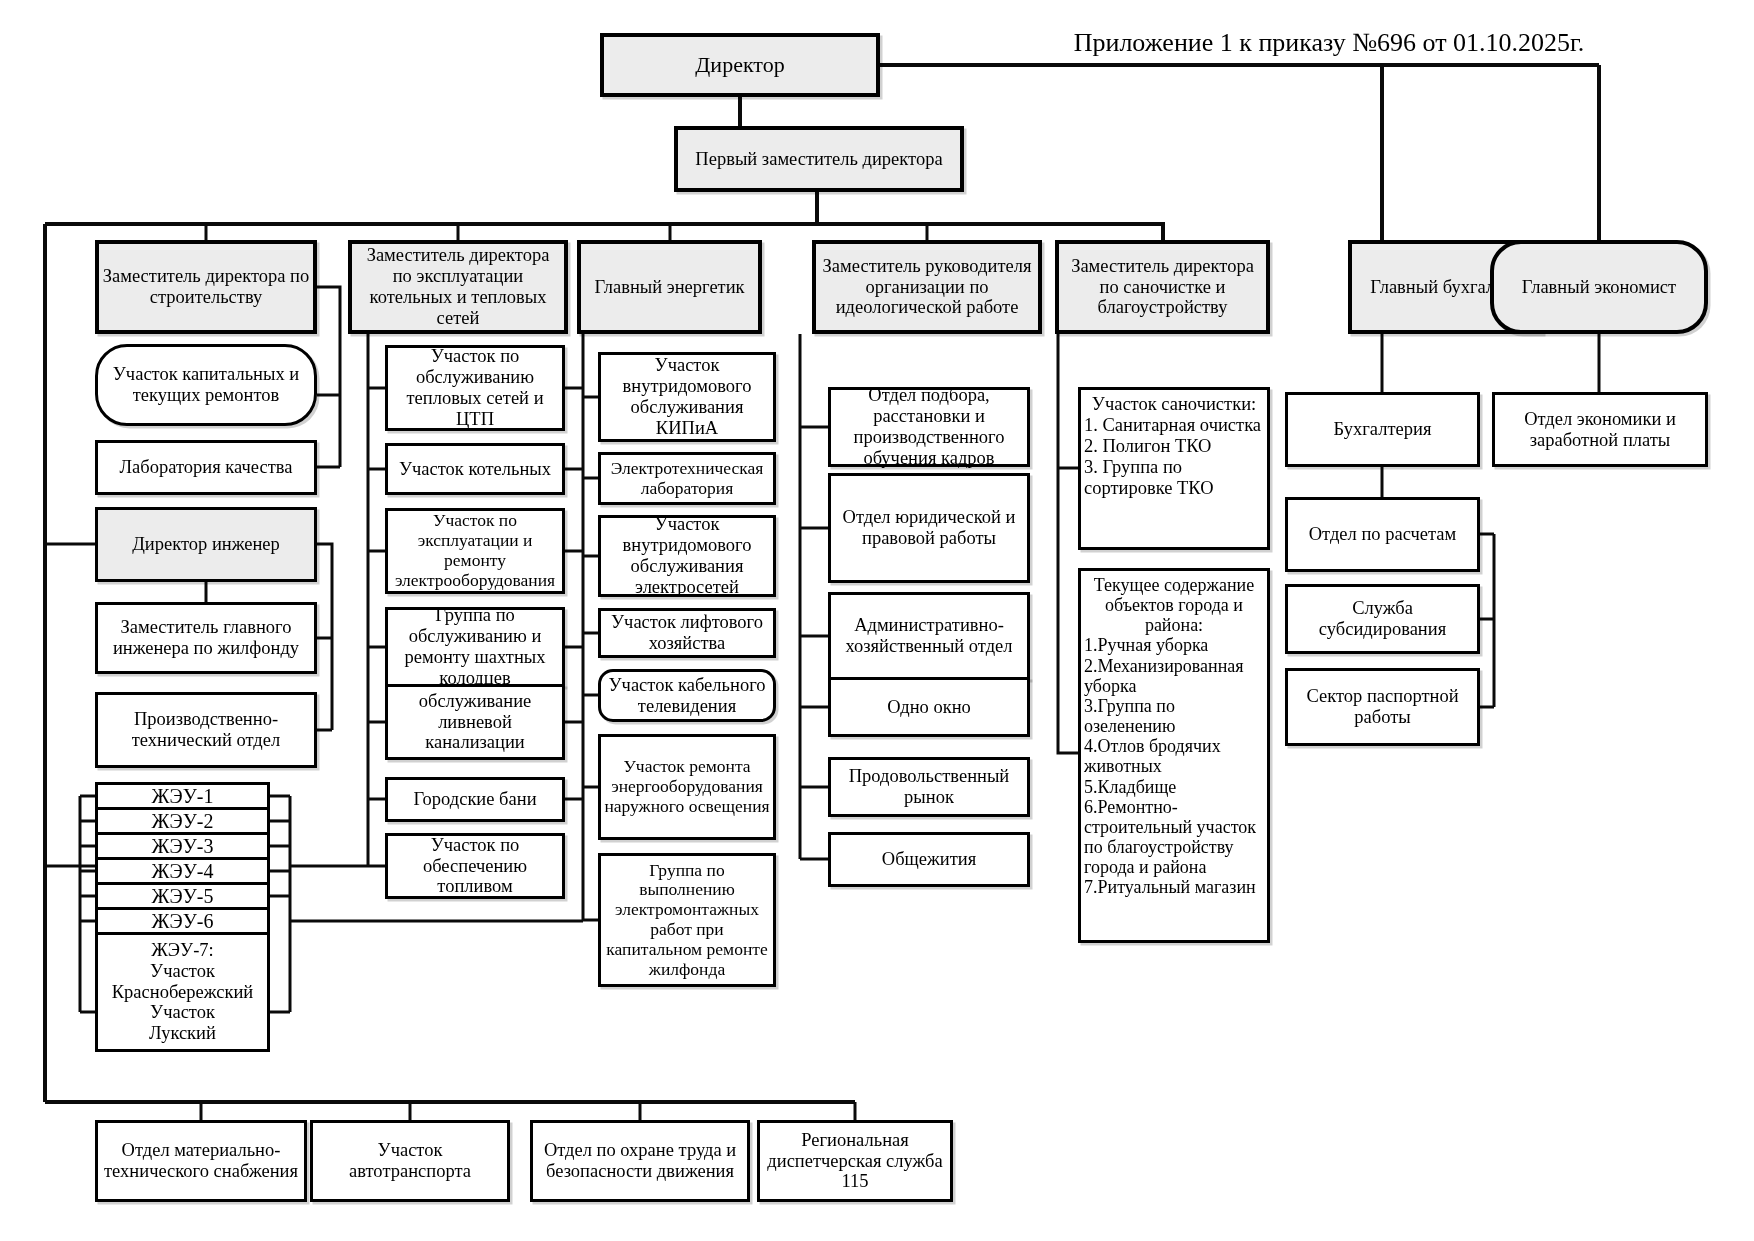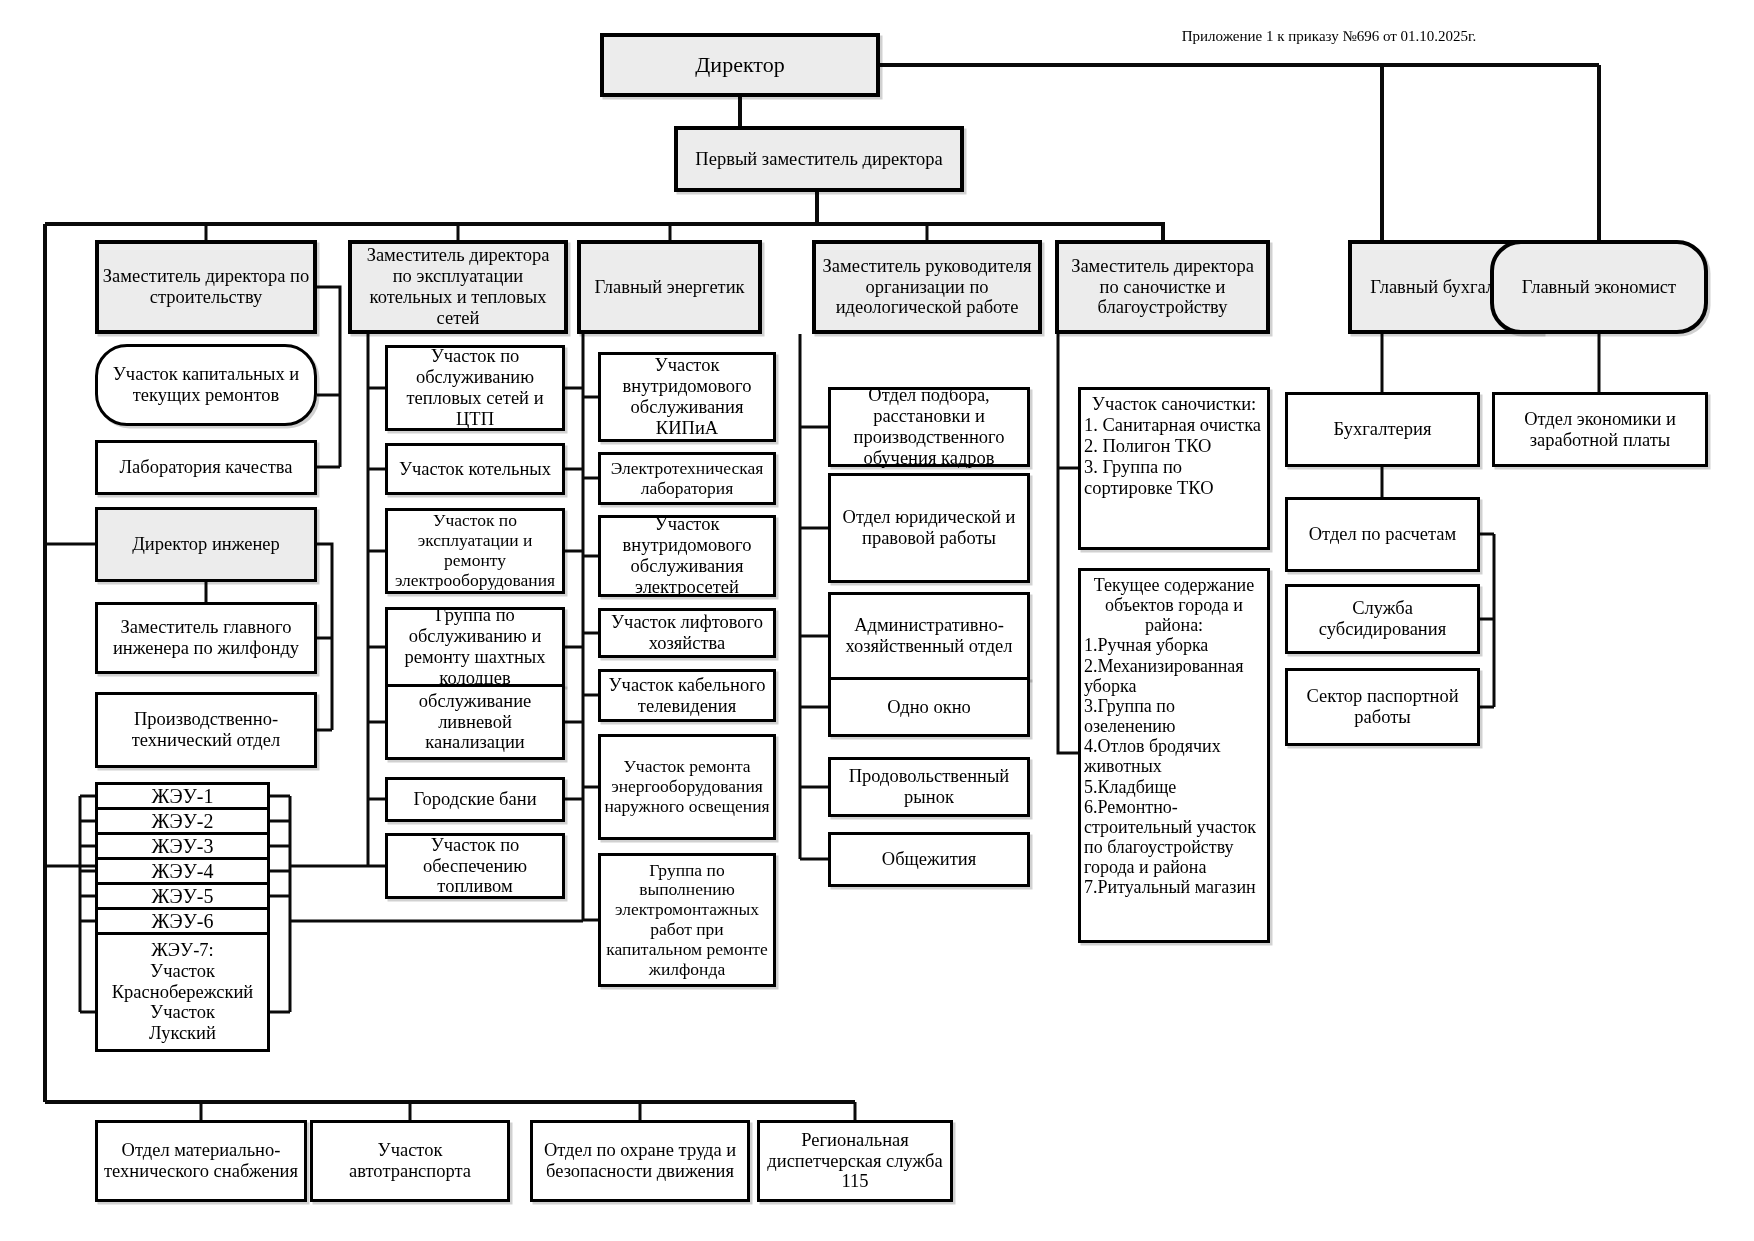--- a/index.html
+++ b/index.html
@@ -15,21 +15,21 @@
     font-size:18.5px;line-height:1.13;padding:1px 3px;
     box-shadow:2.5px 2.5px 0 rgba(0,0,0,.18);
   }
   .hdr{border-width:4px;background:#ececec;}
   .shaded{background:#ececec;}
   .pre{white-space:pre-line;}
   .big{font-size:22px;}
   .listbox{display:block;text-align:center;padding-top:4px;}
   .listbox .li{text-align:left;}
   #c5b{font-size:18px;line-height:1.12;}
-  #annotation{position:absolute;left:950px;top:28px;width:758px;font-size:15px;text-align:center;}
+  #annotation{position:absolute;left:950px;top:28px;width:758px;font-size:26px;text-align:center;}
   
   #director{left:600px;top:33px;width:280px;height:64px;}
   #first_deputy{left:674px;top:126px;width:290px;height:66px;}
   #h1{left:95px;top:240px;width:222px;height:94px;}
   #h2{left:348px;top:240px;width:220px;height:94px;}
   #h3{left:577px;top:240px;width:185px;height:94px;}
   #h4{left:812px;top:240px;width:230px;height:94px;}
   #h5{left:1055px;top:240px;width:215px;height:94px;}
   #h6{left:1348px;top:240px;width:195px;height:94px;}
   #h7{left:1490px;top:240px;width:218px;height:94px;border-radius:31px;}
@@ -46,21 +46,21 @@
   #c2b{left:385px;top:443px;width:180px;height:52px;}
   #c2c{left:385px;top:508px;width:180px;height:86px;font-size:17.5px;}
   #c2d{left:385px;top:607px;width:180px;height:80px;}
   #c2e{left:385px;top:684px;width:180px;height:76px;}
   #c2f{left:385px;top:777px;width:180px;height:45px;}
   #c2g{left:385px;top:833px;width:180px;height:66px;}
   #c3a{left:598px;top:352px;width:178px;height:90px;}
   #c3b{left:598px;top:452px;width:178px;height:53px;font-size:17.5px;}
   #c3c{left:598px;top:515px;width:178px;height:82px;}
   #c3d{left:598px;top:608px;width:178px;height:50px;}
-  #c3e{left:598px;top:669px;width:178px;height:53px;}
+  #c3e{left:598px;top:669px;width:178px;height:53px;border-radius:15px;}
   #c3f{left:598px;top:734px;width:178px;height:106px;font-size:17.5px;}
   #c3g{left:598px;top:853px;width:178px;height:134px;font-size:17.5px;}
   #c4a{left:828px;top:387px;width:202px;height:80px;}
   #c4b{left:828px;top:473px;width:202px;height:110px;}
   #c4c{left:828px;top:592px;width:202px;height:88px;}
   #c4d{left:828px;top:677px;width:202px;height:60px;}
   #c4e{left:828px;top:757px;width:202px;height:60px;}
   #c4f{left:828px;top:832px;width:202px;height:55px;}
   #c5a{left:1078px;top:387px;width:192px;height:163px;}
   #c5b{left:1078px;top:568px;width:192px;height:375px;}

